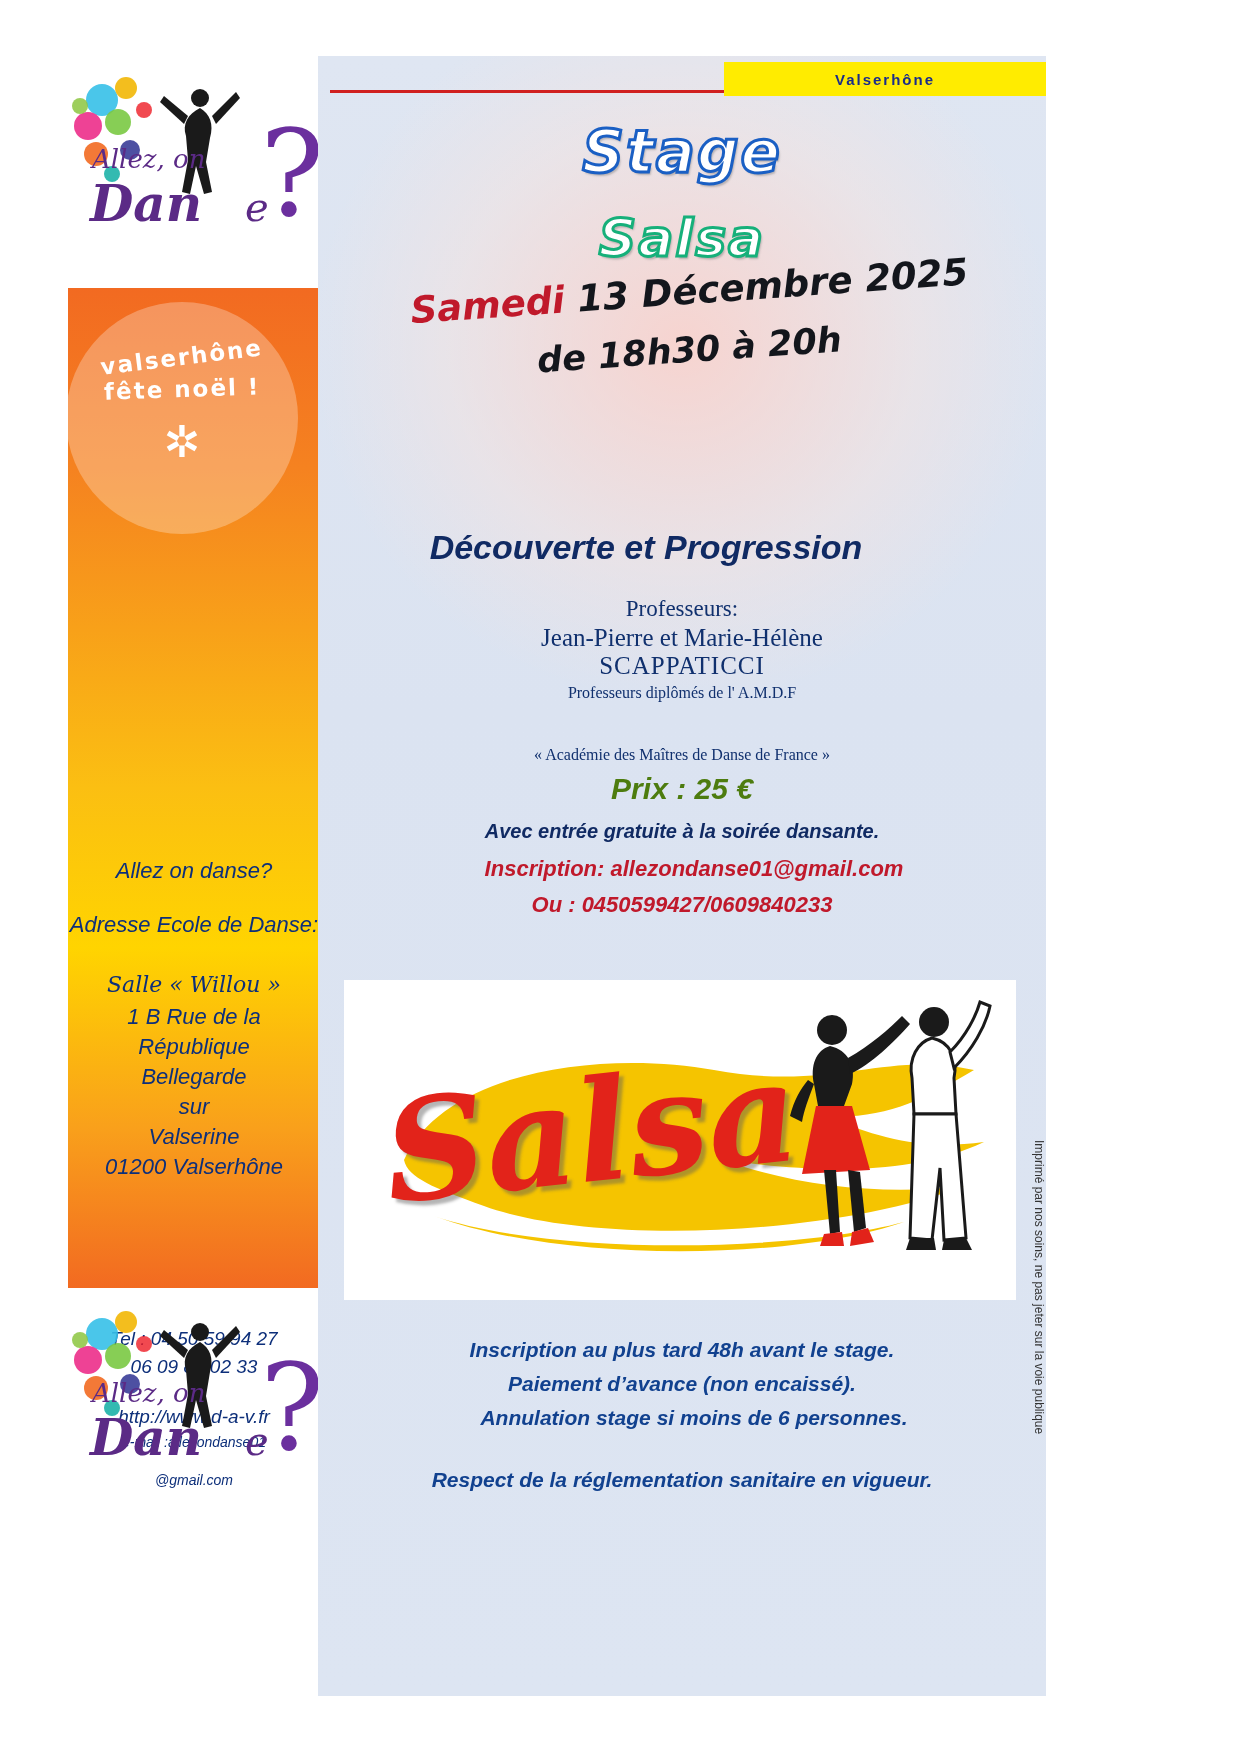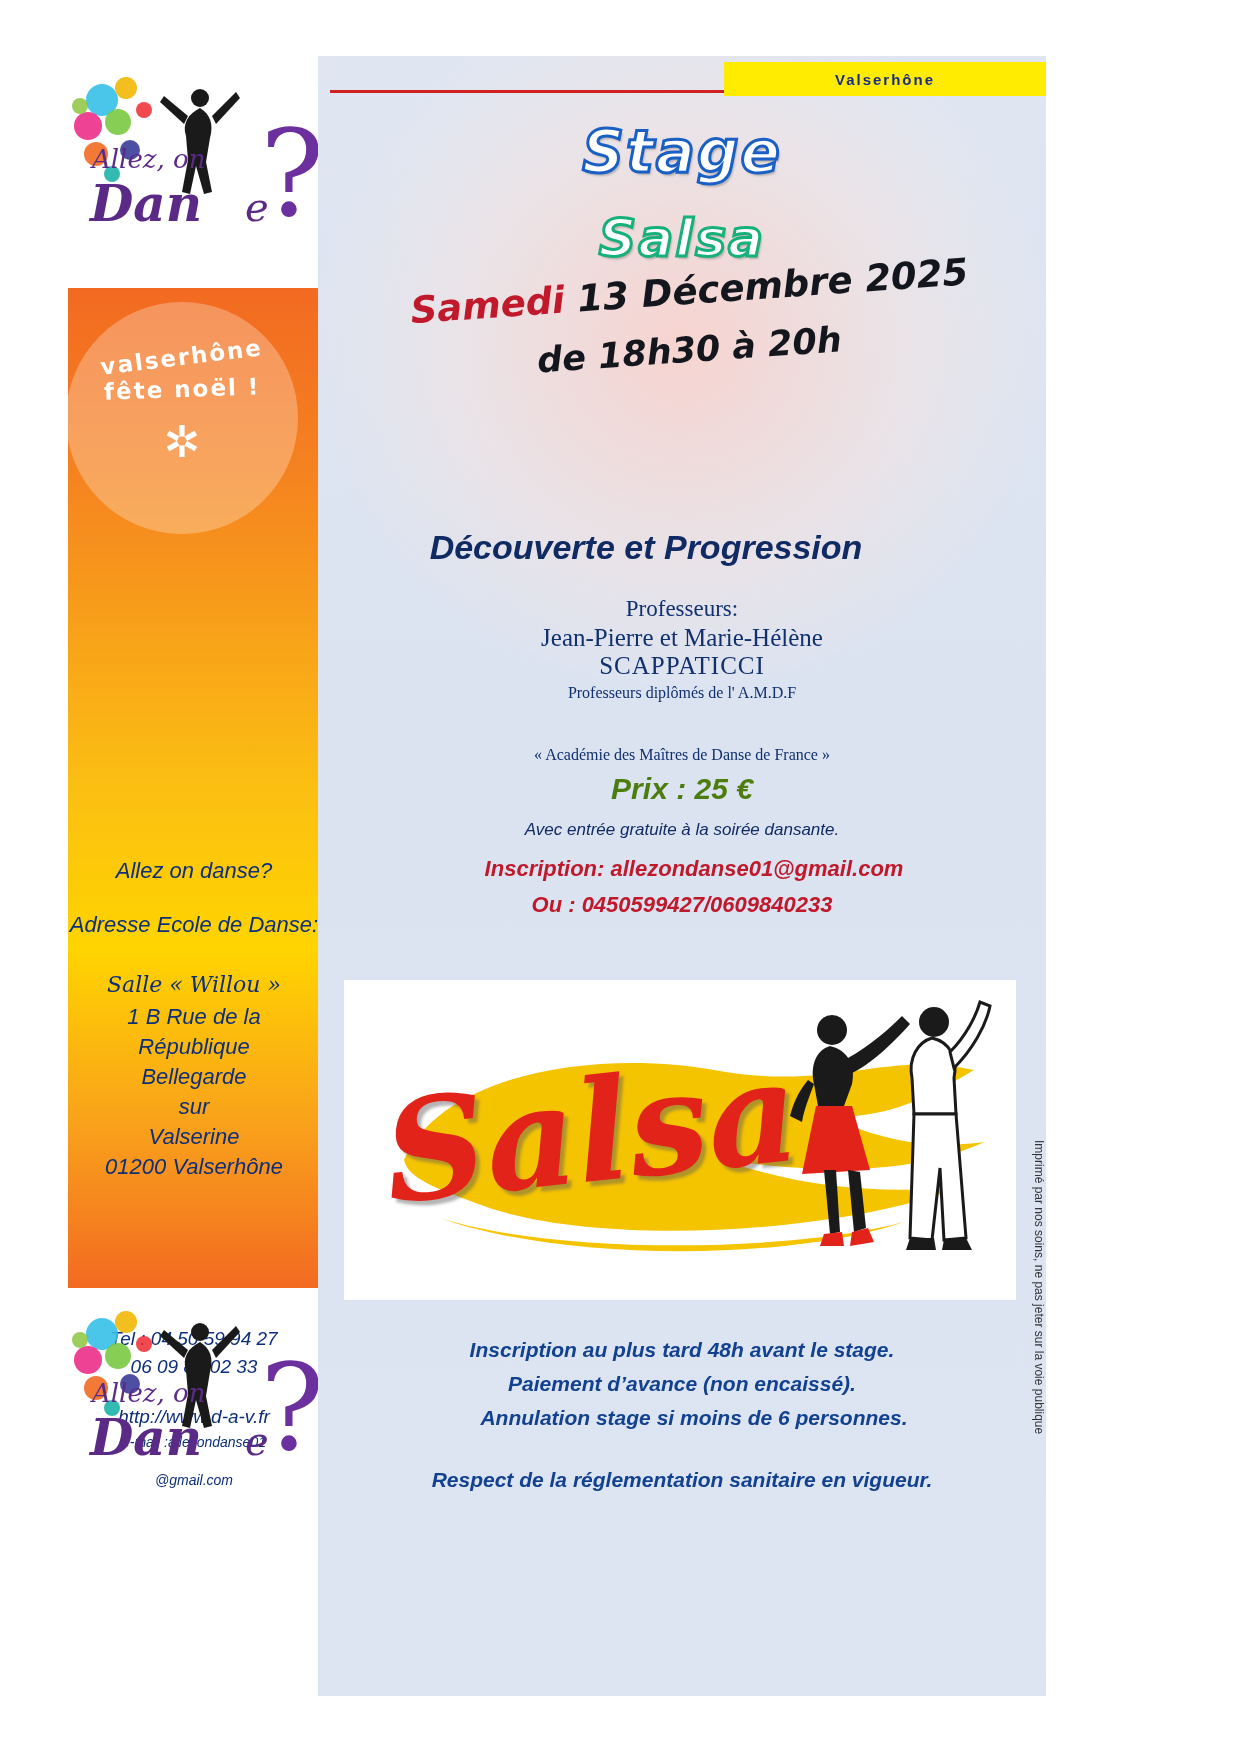--- a/index.html
+++ b/index.html
@@ -87,21 +87,21 @@
   #prof-surname{top:652px;font-family:"Liberation Serif", serif;font-size:25px;letter-spacing:1px;}
   #prof-diploma{top:684px;font-family:"Liberation Serif", serif;font-size:16px;}
   #prof-academy{top:706px;font-family:"Liberation Serif", serif;font-size:16px;margin-top:40px;}
 
   #price{
     position:absolute;left:318px;top:772px;width:728px;text-align:center;
     font-size:30px;font-weight:bold;font-style:italic;color:#4d7c0f;
   }
   #free-entry{
     position:absolute;left:318px;top:820px;width:728px;text-align:center;
-    font-size:17px;font-weight:normal;font-style:italic;color:#102a63;
+    font-size:20px;font-weight:bold;font-style:italic;color:#102a63;
   }
   #inscription-mail{
     position:absolute;left:318px;top:856px;width:728px;text-align:center;
     font-size:22px;font-weight:bold;font-style:italic;color:#c0192b;padding-left:12px;
   }
   #inscription-phone{
     position:absolute;left:318px;top:892px;width:728px;text-align:center;
     font-size:22px;font-weight:bold;font-style:italic;color:#c0192b;
   }
 

